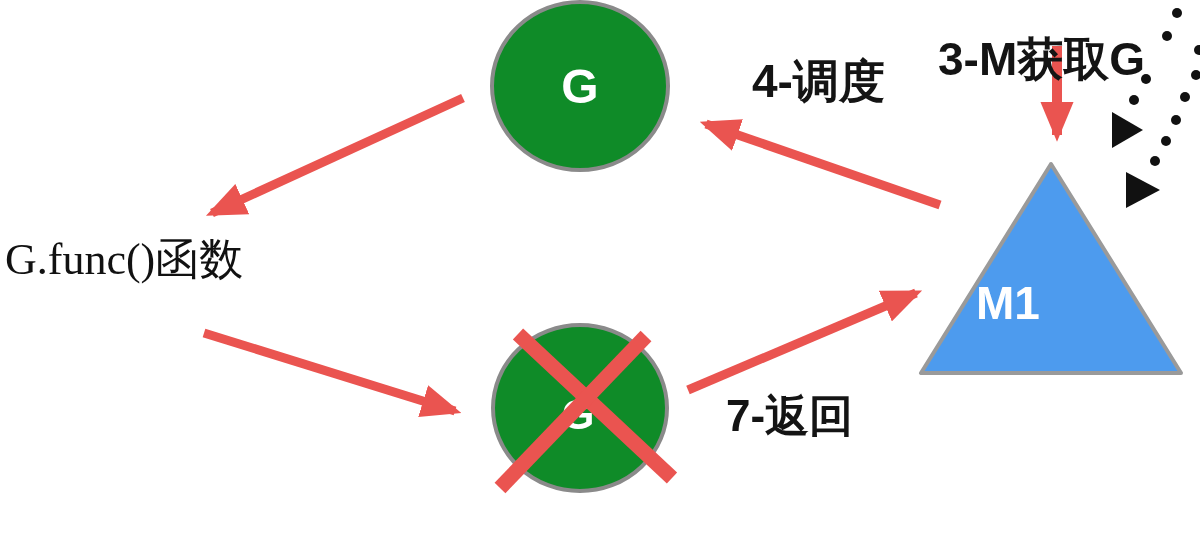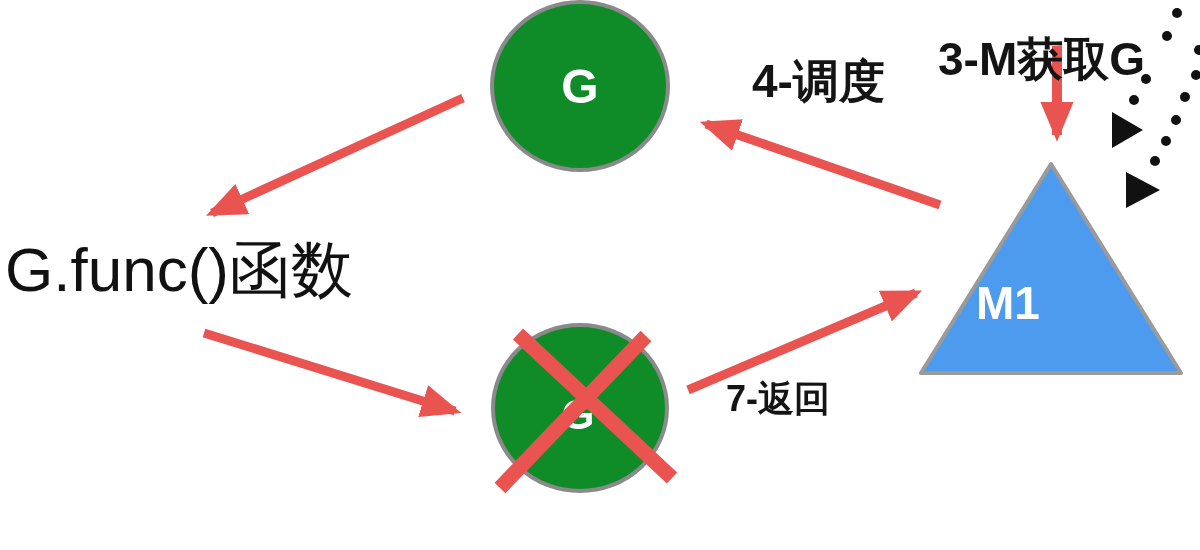--- a/index.html
+++ b/index.html
@@ -12,22 +12,22 @@
     position:absolute; font-weight:bold; color:#141414;
     font-size:46px; line-height:1.05; white-space:nowrap;
     font-family:"Liberation Sans", sans-serif;
   }
   .node-label {
     position:absolute; color:#ffffff; font-weight:bold;
     transform:translate(-50%,-50%); white-space:nowrap;
     font-family:"Liberation Sans", sans-serif;
   }
   .func-label {
-    position:absolute; color:#111111; font-size:62px; line-height:1.1;
-    white-space:nowrap; font-family:Liberation Sans, sans-serif;
+    position:absolute; color:#111111; font-size:44px; line-height:1.1;
+    white-space:nowrap; font-family:Liberation Serif, serif;
   }
   .svg-node-text {
     font-family:"Liberation Sans", sans-serif; font-weight:bold;
   }
 </style>
 </head>
 <body>
 
 <div class="canvas">
 
@@ -84,15 +84,15 @@
   <div class="node-label" style="left:1008px; top:303px; font-size:46px;">M1</div>
 
   <div class="func-label" style="left:5px; top:236px;">G.func()函数</div>
 
 
   <div class="edge-label" style="left:752px; top:57px;">4-调度</div>
 
   <div class="edge-label" style="left:938px; top:14px;margin-top:21px;">3-M获取G</div>
 
 
-  <div class="edge-label" style="left:726px; top:380px; font-size:36px;">7-返回</div>
+  <div class="edge-label" style="left:726px; top:393px; font-size:44px;">7-返回</div>
 
 </div>
 
 </body></html>

